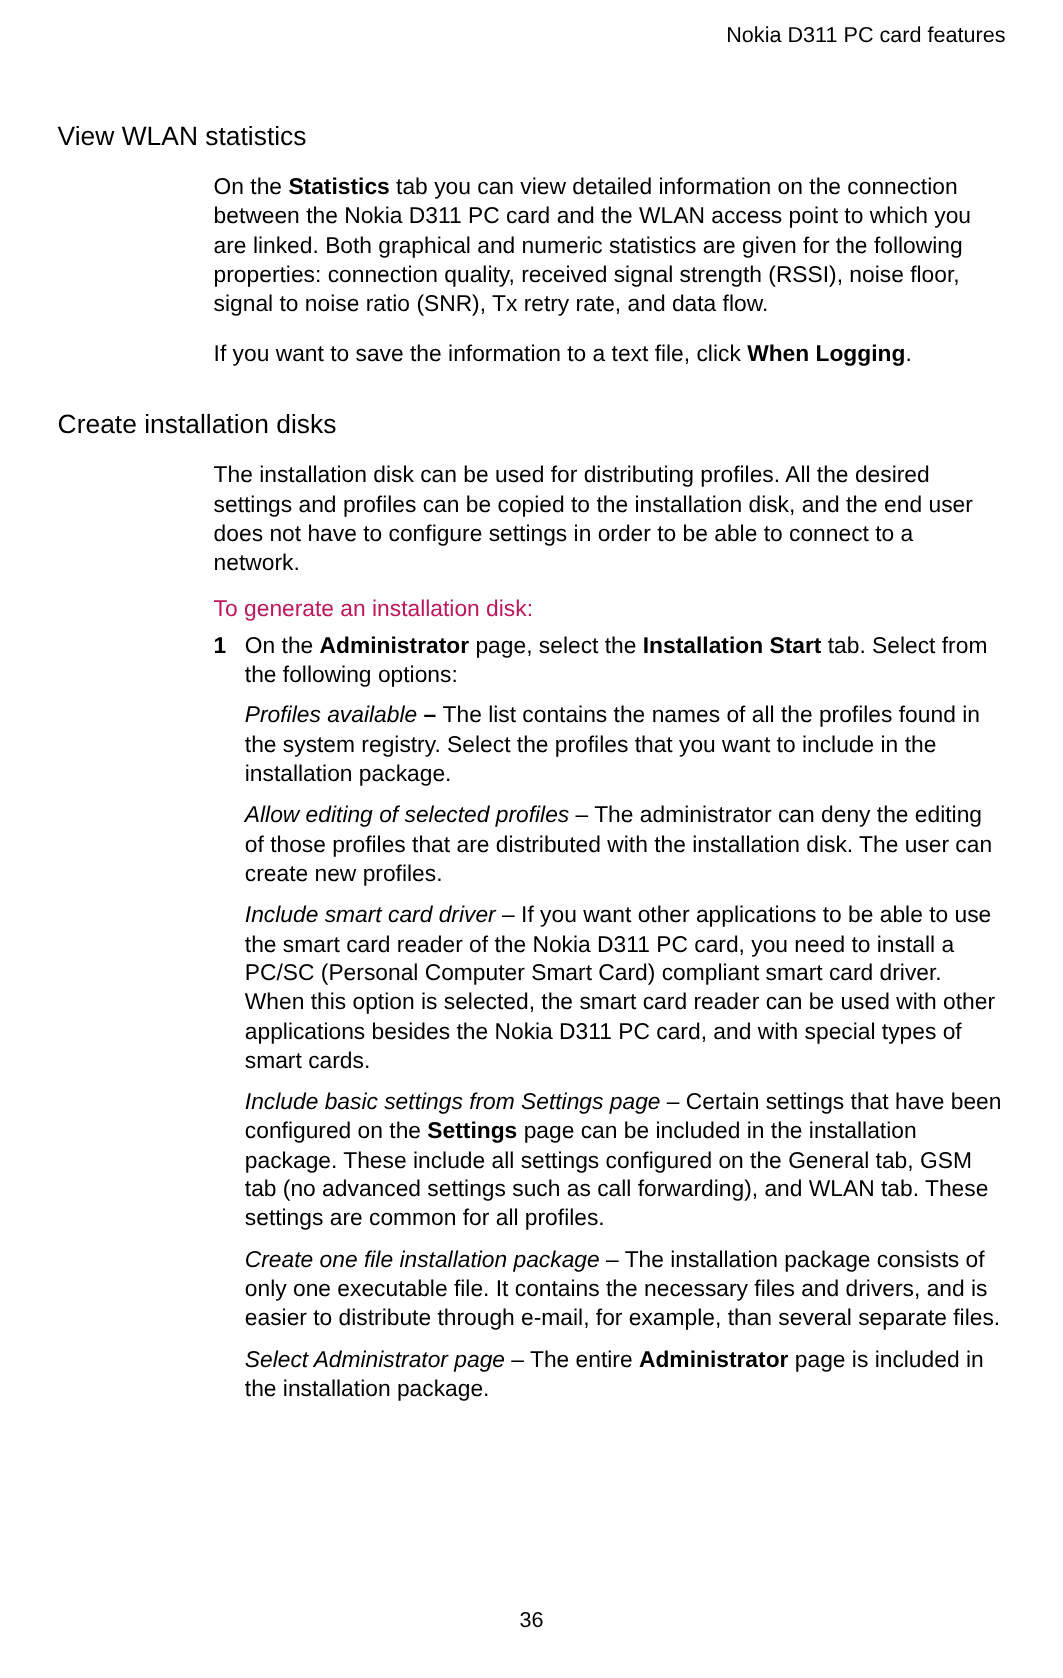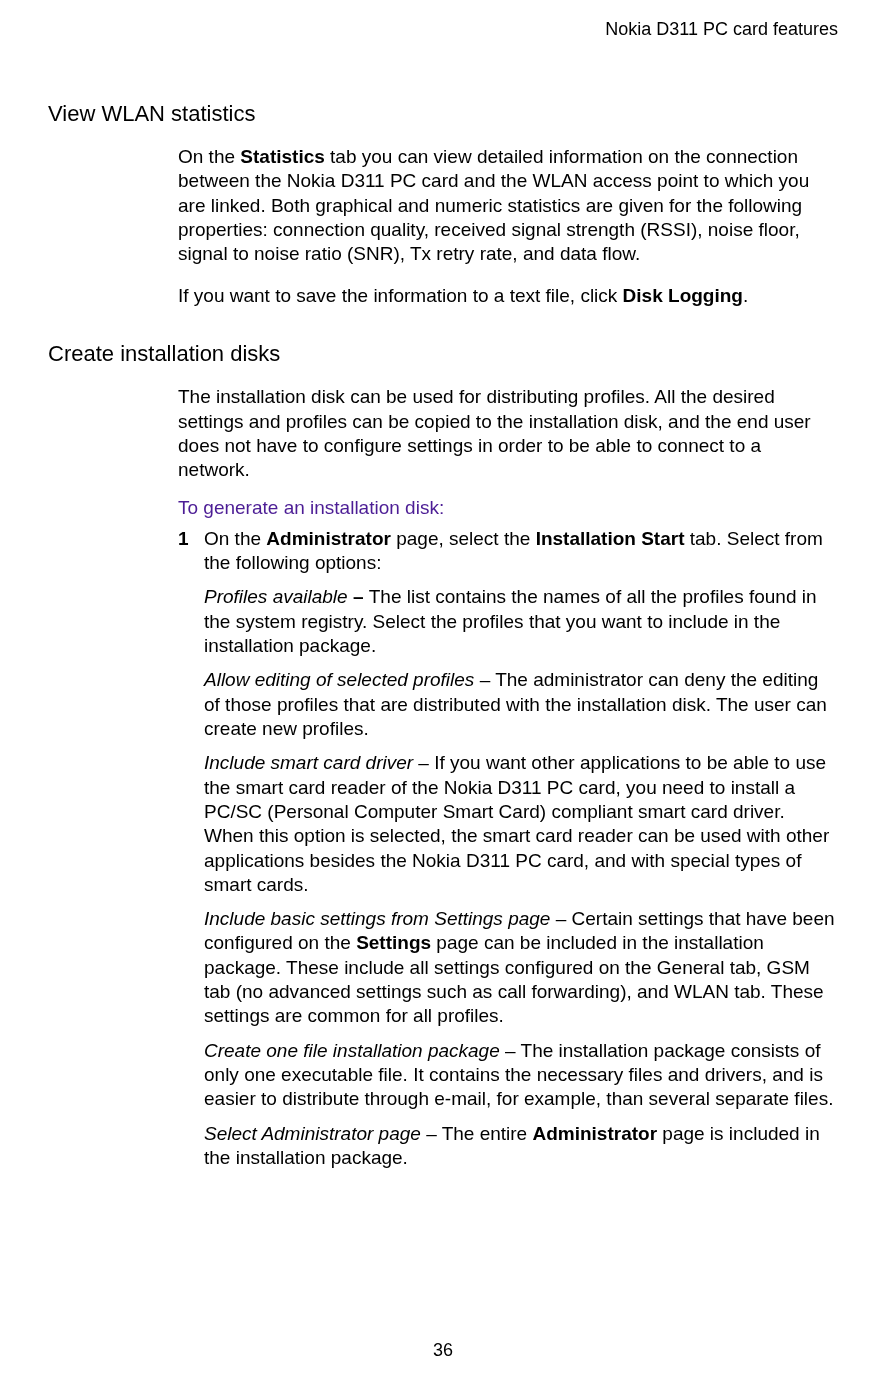--- a/index.html
+++ b/index.html
@@ -31,21 +31,21 @@
     margin: 0 0 14px 48px;
   }
   .block {
     margin-left: 178px;
     margin-right: 0;
   }
   .para {
     margin: 17px 0 12px 0;
   }
   .step-label {
-    color: #4c1d95;
+    color: #be185d;
     margin: 14px 0 6px 0;
   }
   .bold { font-weight: bold; }
   .italic { font-style: italic; }
   .list-item {
     position: relative;
     padding-left: 26px;
     margin-bottom: 10px;
   }
   .list-num {
@@ -73,21 +73,21 @@
 
 <div class="content">
 
   <div class="h2">View WLAN statistics</div>
 
   <div class="block">
     <p class="para">
       <span>On the </span><span class="bold">Statistics</span><span> tab you can view detailed information on the connection between the Nokia D311 PC card and the WLAN access point to which you are linked. Both graphical and numeric statistics are given for the following properties: connection quality, received signal strength (RSSI), noise floor, signal to noise ratio (SNR), Tx retry rate, and data flow.</span>
     </p>
     <p class="para">
-      <span>If you want to save the information to a text file, click </span><span class="bold">Disk Logging</span><span>.</span>
+      <span>If you want to save the information to a text file, click </span><span class="bold">When Logging</span><span>.</span>
     </p>
   </div>
 
   <div class="h2" style="margin-top:32px;">Create installation disks</div>
 
   <div class="block">
     <p class="para">The installation disk can be used for distributing profiles. All the desired settings and profiles can be copied to the installation disk, and the end user does not have to configure settings in order to be able to connect to a network.</p>
     <p class="step-label">To generate an installation disk:</p>
 
     <div class="list-item">

